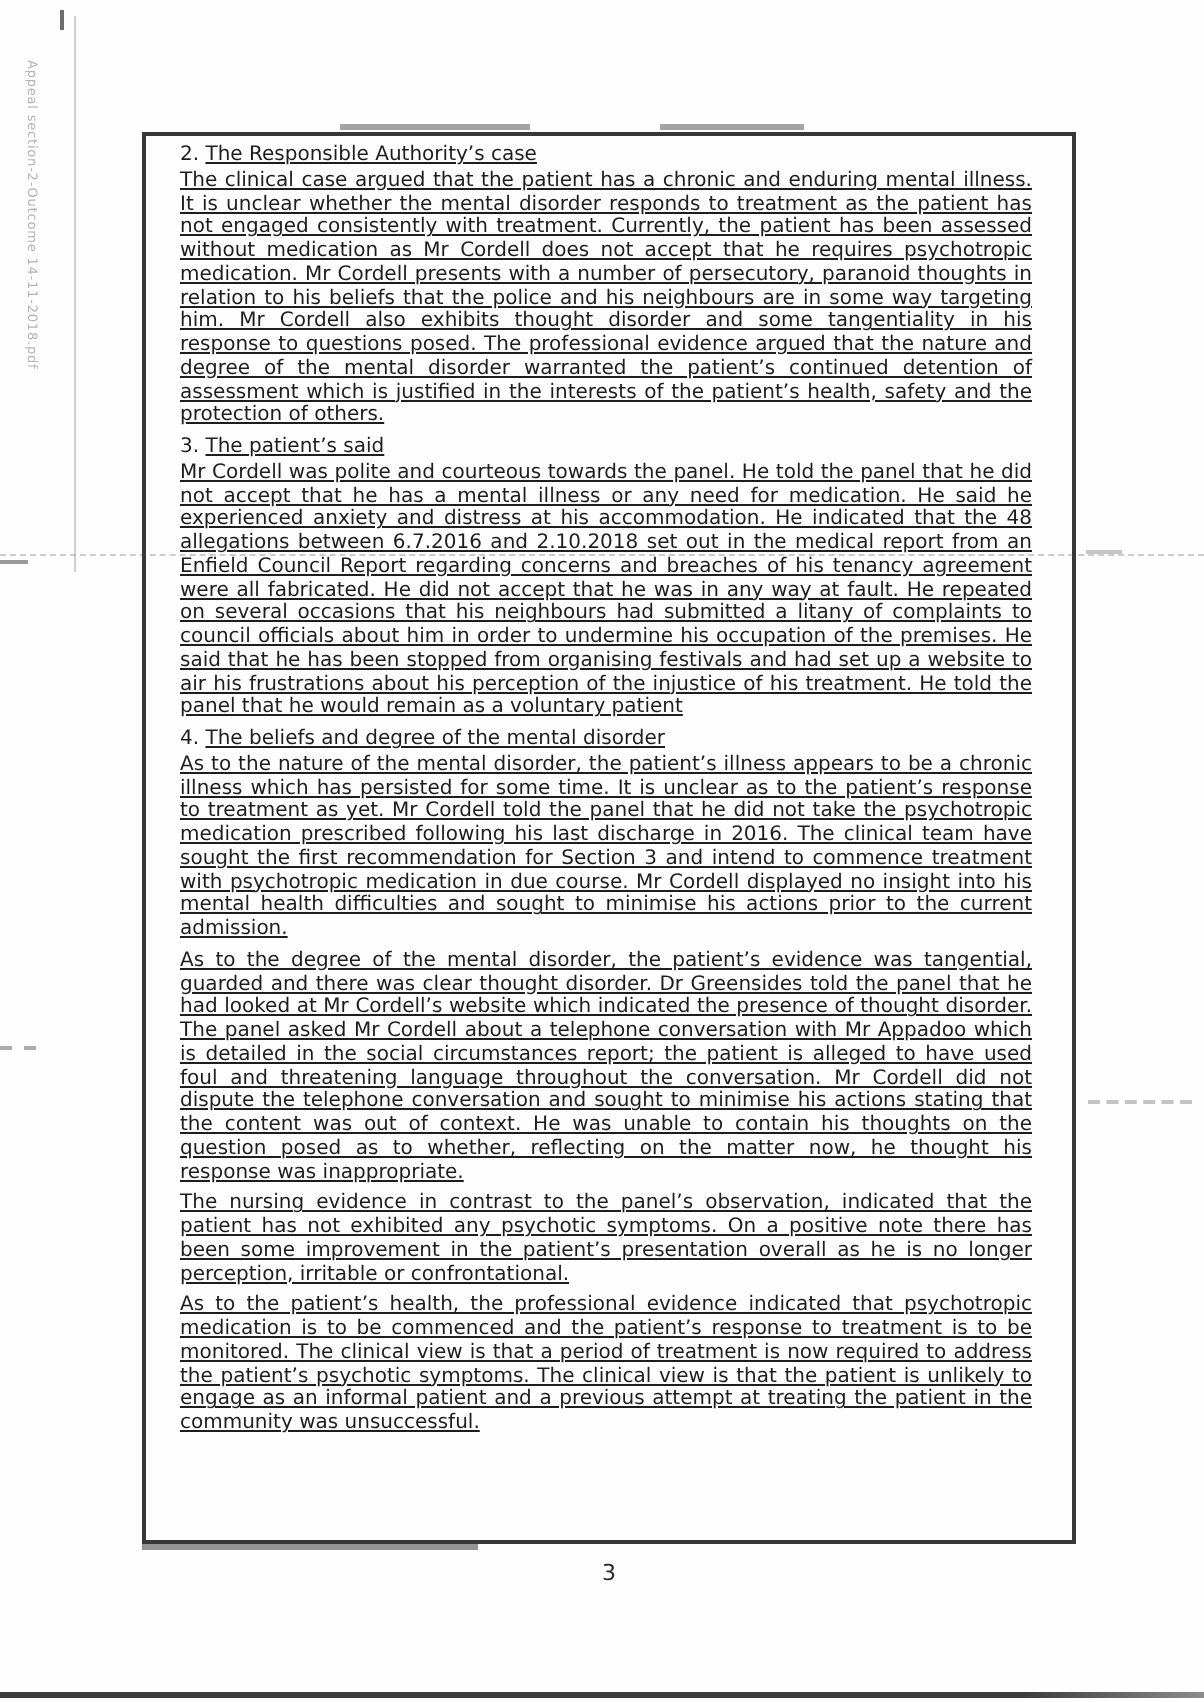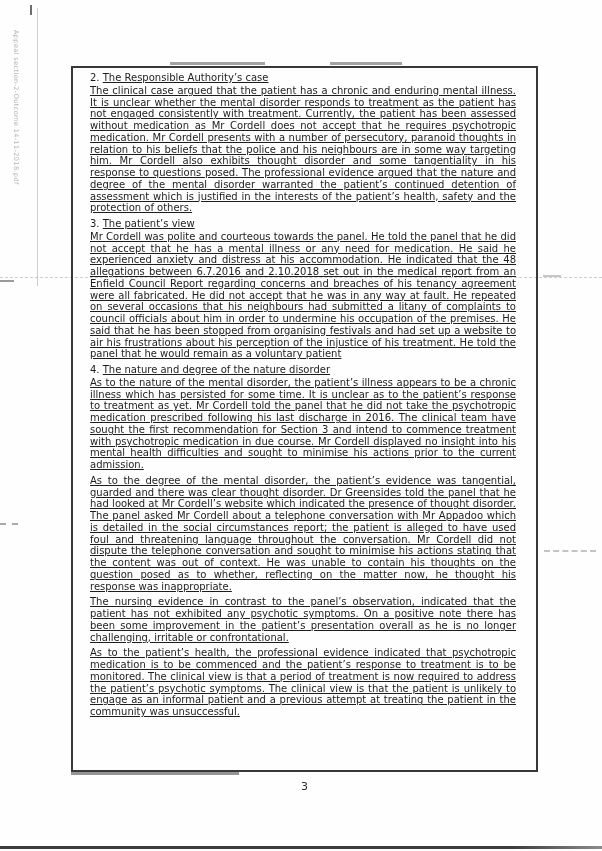--- a/index.html
+++ b/index.html
@@ -72,29 +72,29 @@
   <div class="smudge smudge-bottom"></div>
   <div class="bottom-scan-line"></div>
 
   <div class="doc-box" id="sections-root">
   <section class="doc-section">
     <h3 class="sec-heading"><span class="sec-num">2.</span><span> </span><span class="sec-title">The Responsible Authority’s case</span></h3>
   <p class="para">The clinical case argued that the patient has a chronic and enduring mental illness. It is unclear whether the mental disorder responds to treatment as the patient has not engaged consistently with treatment. Currently, the patient has been assessed without medication as Mr Cordell does not accept that he requires psychotropic medication. Mr Cordell presents with a number of persecutory, paranoid thoughts in relation to his beliefs that the police and his neighbours are in some way targeting him. Mr Cordell also exhibits thought disorder and some tangentiality in his response to questions posed. The professional evidence argued that the nature and degree of the mental disorder warranted the patient’s continued detention of assessment which is justified in the interests of the patient’s health, safety and the protection of others.</p>
       </section>
 
   <section class="doc-section">
-    <h3 class="sec-heading"><span class="sec-num">3.</span><span> </span><span class="sec-title">The patient’s view</span></h3>
+    <h3 class="sec-heading"><span class="sec-num">3.</span><span> </span><span class="sec-title">The patient’s said</span></h3>
   <p class="para">Mr Cordell was polite and courteous towards the panel. He told the panel that he did not accept that he has a mental illness or any need for medication. He said he experienced anxiety and distress at his accommodation. He indicated that the 48 allegations between 6.7.2016 and 2.10.2018 set out in the medical report from an Enfield Council Report regarding concerns and breaches of his tenancy agreement were all fabricated. He did not accept that he was in any way at fault. He repeated on several occasions that his neighbours had submitted a litany of complaints to council officials about him in order to undermine his occupation of the premises. He said that he has been stopped from organising festivals and had set up a website to air his frustrations about his perception of the injustice of his treatment. He told the panel that he would remain as a voluntary patient</p>
       </section>
 
   <section class="doc-section">
-    <h3 class="sec-heading"><span class="sec-num">4.</span><span> </span><span class="sec-title">The nature and degree of the nature disorder</span></h3>
+    <h3 class="sec-heading"><span class="sec-num">4.</span><span> </span><span class="sec-title">The beliefs and degree of the mental disorder</span></h3>
   <p class="para">As to the nature of the mental disorder, the patient’s illness appears to be a chronic illness which has persisted for some time.  It is unclear as to the patient’s response to treatment as yet. Mr Cordell told the panel that he did not take the psychotropic medication prescribed following his last discharge in 2016. The clinical team have sought the first recommendation for Section 3 and intend to commence treatment with psychotropic medication in due course. Mr Cordell displayed no insight into his mental health difficulties and sought to minimise his actions prior to the current admission.</p>
         <p class="para">As to the degree of the mental disorder, the patient’s evidence was tangential, guarded and there was clear thought disorder. Dr Greensides told the panel that he had looked at Mr Cordell’s website which indicated the presence of thought disorder. The panel asked Mr Cordell about a telephone conversation with Mr Appadoo which is detailed in the social circumstances report; the patient is alleged to have used foul and threatening language throughout the conversation. Mr Cordell did not dispute the telephone conversation and sought to minimise his actions stating that the content was out of context. He was unable to contain his thoughts on the question posed as to whether, reflecting on the matter now, he thought his response was inappropriate.</p>
-        <p class="para">The nursing evidence in contrast to the panel’s observation, indicated that the patient has not exhibited any psychotic symptoms. On a positive note there has been some improvement in the patient’s presentation overall as he is no longer challenging, irritable or confrontational.</p>
+        <p class="para">The nursing evidence in contrast to the panel’s observation, indicated that the patient has not exhibited any psychotic symptoms. On a positive note there has been some improvement in the patient’s presentation overall as he is no longer perception, irritable or confrontational.</p>
       </section>
 
   <section class="doc-section">
   <p class="para">As to the patient’s health, the professional evidence indicated that psychotropic medication is to be commenced and the patient’s response to treatment is to be monitored. The clinical view is that a period of treatment is now required to address the patient’s psychotic symptoms. The clinical view is that the patient is unlikely to engage as an informal patient and a previous attempt at treating the patient in the community was unsuccessful.</p>
       </section>
 </div>
 
   <div class="page-number">3</div>
 </div>
 

